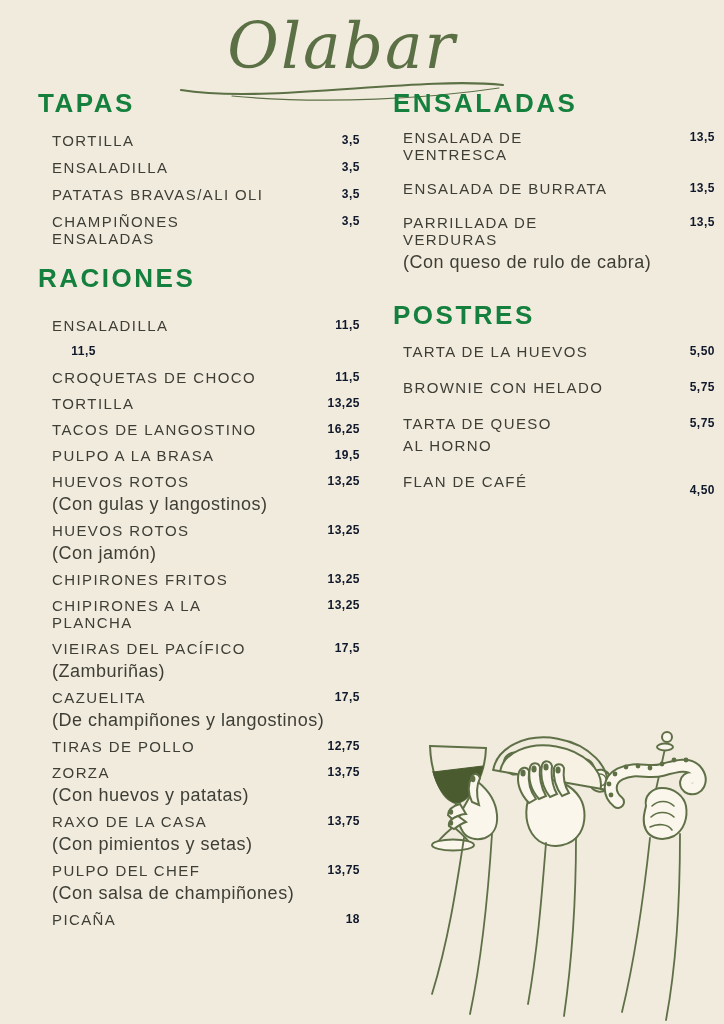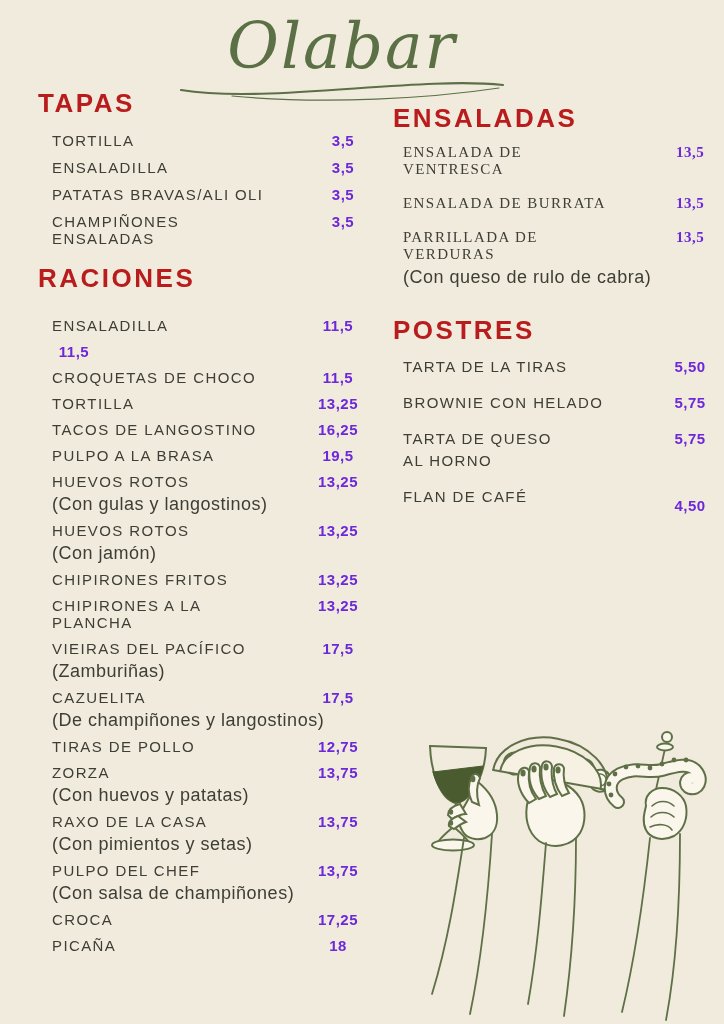--- a/index.html
+++ b/index.html
@@ -12,56 +12,56 @@
   
   .logo-wrap { position:absolute; top:14px; left:50%; transform:translateX(-50%) translateX(-20px); text-align:center; }
   .logo-text {
     font-family:"DejaVu Serif", serif; font-style:italic; font-weight:400;
     font-size:63px; line-height:1.05; color:#5c7045; letter-spacing:2px;
   }
   .logo-swoosh { display:block; margin:-6px auto 0; }
 
   
   .col-left  { position:absolute; left:38px;  top:88px; width:322px; }
-  .col-right { position:absolute; left:393px; top:103px; width:322px; }
+  .col-right { position:absolute; left:393px; top:88px; width:322px; }
 
   .section-title {
     margin:0; font-size:26px; font-weight:700; letter-spacing:2.5px;
-    color:#b91c1c; line-height:30px;
+    color:#15803d; line-height:30px;
   }
   .tapas-title     { margin-bottom:14px; }
   .raciones-title  { margin-top:16px; margin-bottom:24px; }
   .ensaladas-title { margin-bottom:11px; }
   .postres-title   { margin-top:29px; margin-bottom:13px; }
 
   .items { padding-left:14px; }
   .col-right .items { padding-left:10px; }
 
   .item-row { display:flex; align-items:flex-start;gap:44px; }
   .item-name {
     flex:1; font-size:15px; letter-spacing:1.4px; color:#3e3e35; line-height:17px;
   }
   .item-price {
-    font-size:15px; font-weight:700; color:#6d28d9; letter-spacing:0.5px;
-    line-height:17px; text-align:center; flex:none;
+    font-size:12px; font-weight:700; color:#0f172a; letter-spacing:0.5px;
+    line-height:17px; text-align:right; flex:none;
   }
   .item-note {
     font-size:18px; letter-spacing:0.5px; color:#3e3e35; line-height:17px;
     margin:-3px 0 9px;
   }
   .item-name-line2 {
     font-size:15px; letter-spacing:1.4px; color:#3e3e35; line-height:17px;
     margin:-14px 0 19px;
   }
 
   [data-section="tapas"]    .item-row   { margin-bottom:10px; }
   [data-section="tapas"]    .item-price { width:34px; }
   [data-section="raciones"] .item-row   { margin-bottom:9px; }
   [data-section="raciones"] .item-price { width:44px; }
-  [data-section="ensaladas"] .item-row   { margin-bottom:17px;font-family:Liberation Serif, serif; }
+  [data-section="ensaladas"] .item-row   { margin-bottom:17px; }
   [data-section="ensaladas"] .item-price { width:50px; }
   [data-section="ensaladas"] .item-note  { margin:-11px 0 14px; }
   [data-section="postres"]  .item-row   { margin-bottom:19px; }
   [data-section="postres"]  .item-price { width:50px; }
   [data-section="postres"]  .item-row:last-child .item-price { margin-top:9px; }
 
   
   .illustration { position:absolute; left:400px; top:722px; width:324px; height:300px; }
 </style>
 </head>
@@ -166,24 +166,20 @@
             <span class="item-name">RAXO DE LA CASA</span>
             <span class="item-price">13,75</span>
           </div>
           <div class="item-note">(Con pimientos y setas)</div>
           <div class="item-row">
             <span class="item-name">PULPO DEL CHEF</span>
             <span class="item-price">13,75</span>
           </div>
           <div class="item-note">(Con salsa de champiñones)</div>
           <div class="item-row">
-            <span class="item-name">CROCA</span>
-            <span class="item-price">17,25</span>
-          </div>
-          <div class="item-row">
             <span class="item-name">PICAÑA</span>
             <span class="item-price">18</span>
           </div>
         </div>
     </section>
   </div>
 
   <div class="col-right">
     <section>
       <h2 class="section-title ensaladas-title">ENSALADAS</h2>
@@ -200,21 +196,21 @@
             <span class="item-name">PARRILLADA DE VERDURAS</span>
             <span class="item-price">13,5</span>
           </div>
           <div class="item-note">(Con queso de rulo de cabra)</div>
         </div>
     </section>
     <section>
       <h2 class="section-title postres-title">POSTRES</h2>
       <div class="items" data-section="postres">
           <div class="item-row">
-            <span class="item-name">TARTA DE LA TIRAS</span>
+            <span class="item-name">TARTA DE LA HUEVOS</span>
             <span class="item-price">5,50</span>
           </div>
           <div class="item-row">
             <span class="item-name">BROWNIE CON HELADO</span>
             <span class="item-price">5,75</span>
           </div>
           <div class="item-row">
             <span class="item-name">TARTA DE QUESO</span>
             <span class="item-price">5,75</span>
           </div>

